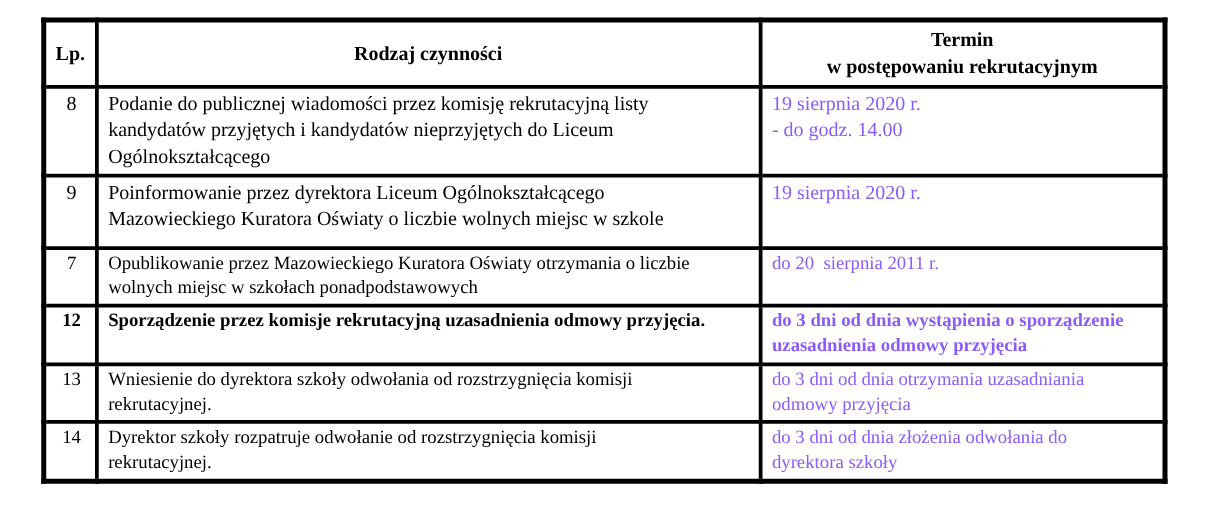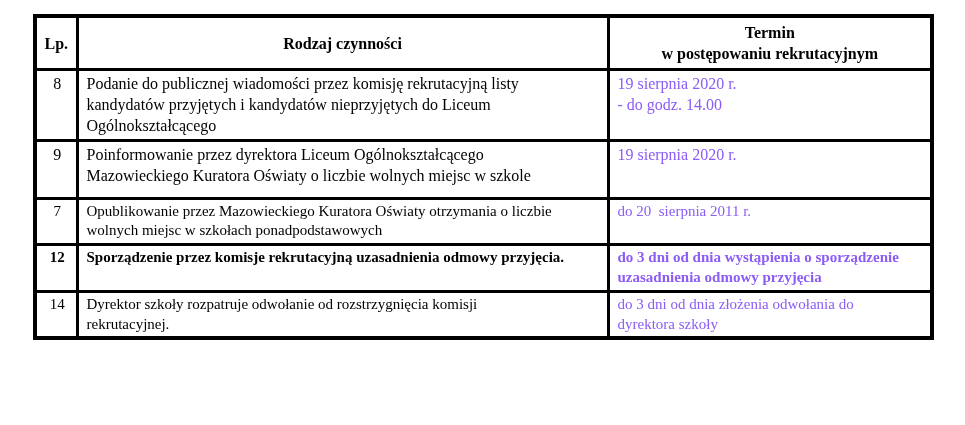--- a/index.html
+++ b/index.html
@@ -104,20 +104,27 @@
         <td class="activity-cell">Opublikowanie przez Mazowieckiego Kuratora Oświaty otrzymania o liczbie
 wolnych miejsc w szkołach ponadpodstawowych</td>
         <td class="term-cell">do 20  sierpnia 2011 r.</td>
       </tr>
       <tr class="r12">
         <td class="lp-cell">12</td>
         <td class="activity-cell">Sporządzenie przez komisje rekrutacyjną uzasadnienia odmowy przyjęcia.</td>
         <td class="term-cell">do 3 dni od dnia wystąpienia o sporządzenie
 uzasadnienia odmowy przyjęcia</td>
       </tr>
+      <tr class="r13">
+        <td class="lp-cell">13</td>
+        <td class="activity-cell">Wniesienie do dyrektora szkoły odwołania od rozstrzygnięcia komisji
+rekrutacyjnej.</td>
+        <td class="term-cell">do 3 dni od dnia otrzymania uzasadniania
+odmowy przyjęcia</td>
+      </tr>
       <tr class="r14">
         <td class="lp-cell">14</td>
         <td class="activity-cell">Dyrektor szkoły rozpatruje odwołanie od rozstrzygnięcia komisji
 rekrutacyjnej.</td>
         <td class="term-cell">do 3 dni od dnia złożenia odwołania do
 dyrektora szkoły</td>
       </tr>
     </tbody>
   </table>
 </div>

